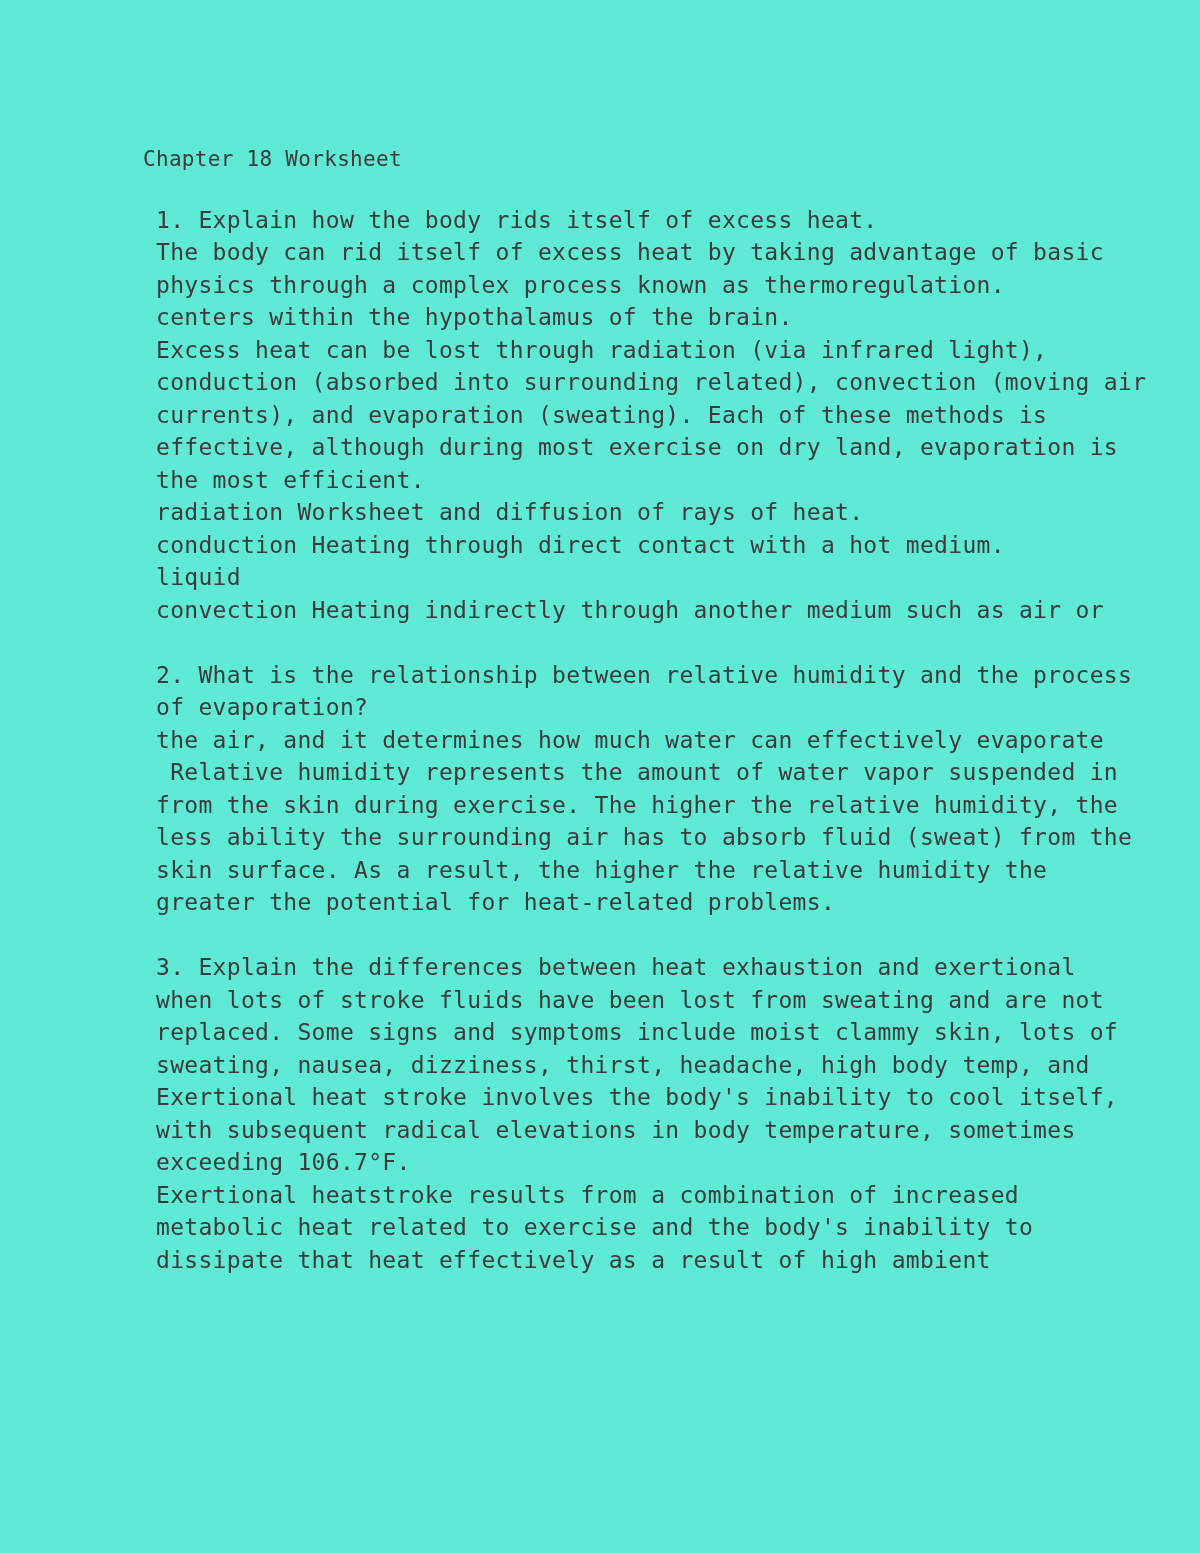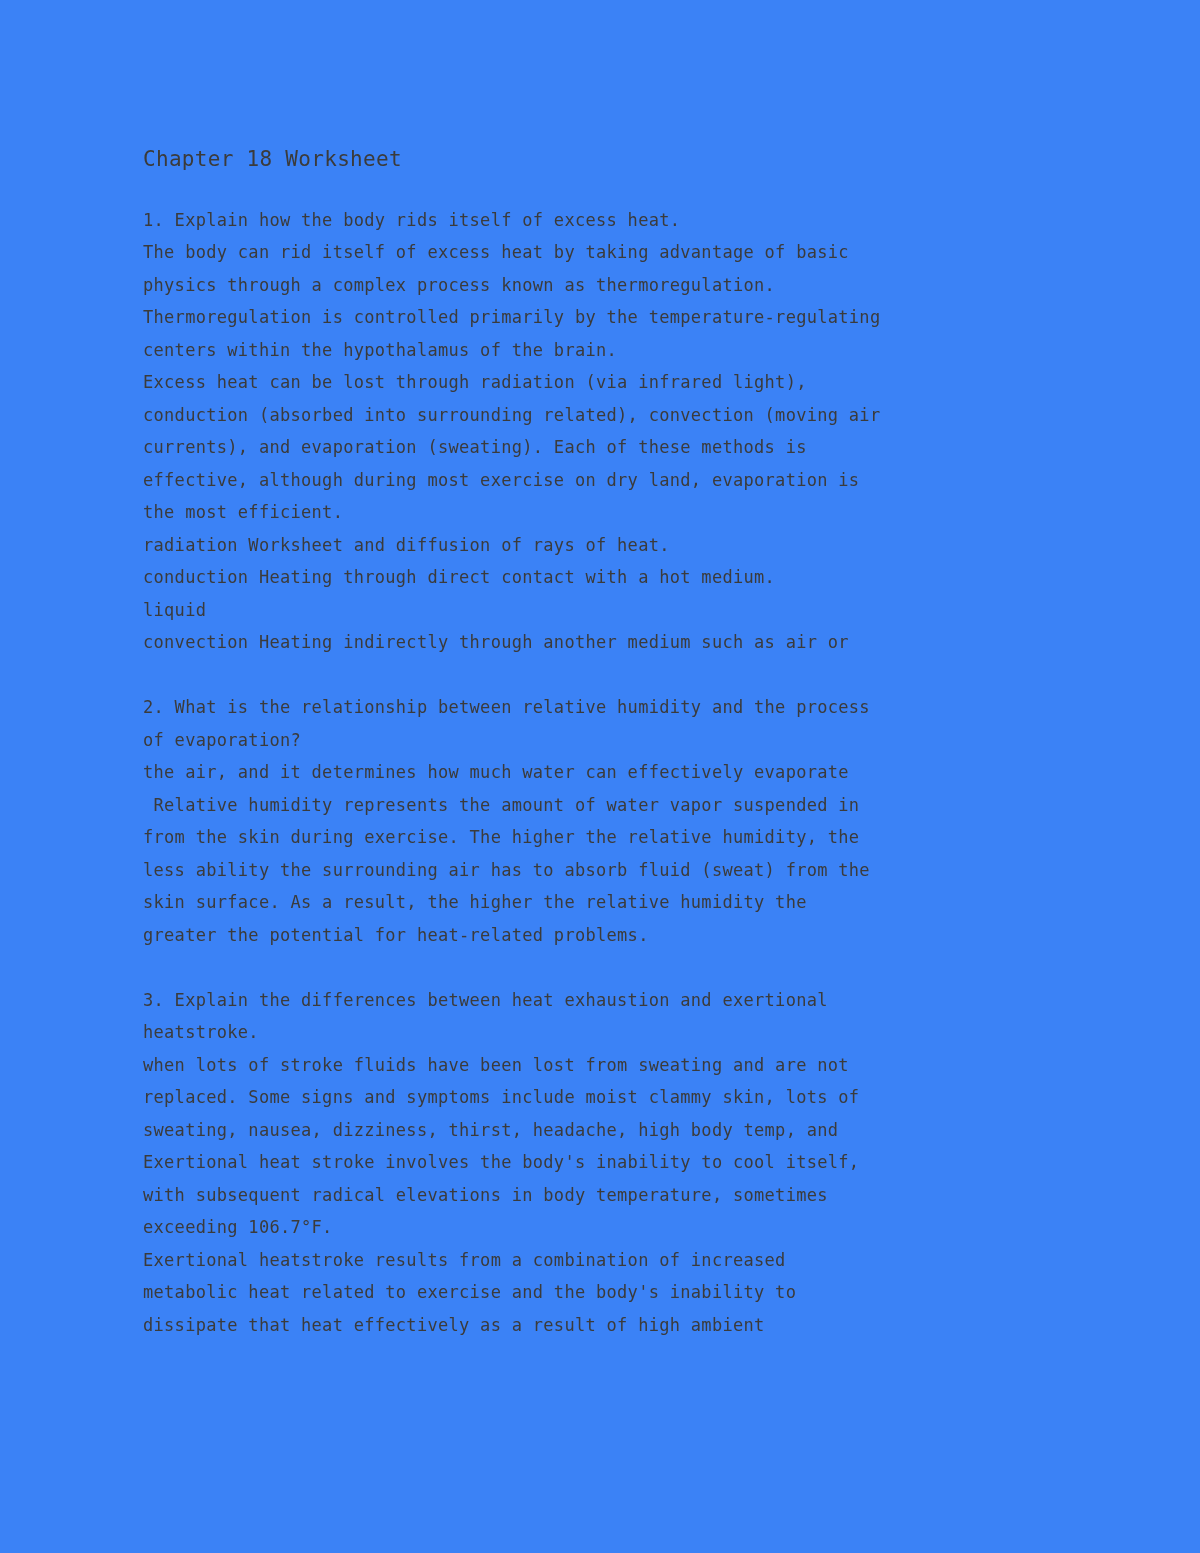--- a/index.html
+++ b/index.html
@@ -12,51 +12,51 @@
     height: 1553px;
     overflow: hidden;
     font-family: "DejaVu Sans Mono", "Liberation Mono", monospace;
     color: #3b3b3b;
   }
   .page {
     box-sizing: border-box;
     width: 1200px;
     height: 1553px;
     padding: 143px 140px 0 143px;
-    background: #3b82f6;
+    background: #5eead4;
   }
   .title {
     font-size: 21px;
     font-weight: normal;
     line-height: 32.5px;
     margin: 0 0 28px 0;
     letter-spacing: 0.3px;
     white-space: pre;
   }
   .section {
     margin: 0 0 32.5px 0;
   }
   .line {
-    font-size: 17px;
+    font-size: 23px;
     line-height: 32.5px;
     letter-spacing: 0.3px;
     white-space: pre;
+    margin-left: 13px;
   }
 </style>
 </head>
 <body style="color: rgb(59, 59, 59); background: rgb(255, 255, 255);">
 
 <div class="page">
   <h1 class="title">Chapter 18 Worksheet</h1>
   <div id="document-body">
       <div class="section">
         <div class="line">1. Explain how the body rids itself of excess heat.</div>
         <div class="line">The body can rid itself of excess heat by taking advantage of basic</div>
         <div class="line">physics through a complex process known as thermoregulation.</div>
-        <div class="line">Thermoregulation is controlled primarily by the temperature-regulating</div>
         <div class="line">centers within the hypothalamus of the brain.</div>
         <div class="line">Excess heat can be lost through radiation (via infrared light),</div>
         <div class="line">conduction (absorbed into surrounding related), convection (moving air</div>
         <div class="line">currents), and evaporation (sweating). Each of these methods is</div>
         <div class="line">effective, although during most exercise on dry land, evaporation is</div>
         <div class="line">the most efficient.</div>
         <div class="line">radiation Worksheet and diffusion of rays of heat.</div>
         <div class="line">conduction Heating through direct contact with a hot medium.</div>
         <div class="line">liquid</div>
         <div class="line">convection Heating indirectly through another medium such as air or</div>
@@ -66,21 +66,20 @@
         <div class="line">of evaporation?</div>
         <div class="line">the air, and it determines how much water can effectively evaporate</div>
         <div class="line"> Relative humidity represents the amount of water vapor suspended in</div>
         <div class="line">from the skin during exercise. The higher the relative humidity, the</div>
         <div class="line">less ability the surrounding air has to absorb fluid (sweat) from the</div>
         <div class="line">skin surface. As a result, the higher the relative humidity the</div>
         <div class="line">greater the potential for heat-related problems.</div>
       </div>
       <div class="section">
         <div class="line">3. Explain the differences between heat exhaustion and exertional</div>
-        <div class="line">heatstroke.</div>
         <div class="line">when lots of stroke fluids have been lost from sweating and are not</div>
         <div class="line">replaced. Some signs and symptoms include moist clammy skin, lots of</div>
         <div class="line">sweating, nausea, dizziness, thirst, headache, high body temp, and</div>
         <div class="line">Exertional heat stroke involves the body's inability to cool itself,</div>
         <div class="line">with subsequent radical elevations in body temperature, sometimes</div>
         <div class="line">exceeding 106.7°F.</div>
         <div class="line">Exertional heatstroke results from a combination of increased</div>
         <div class="line">metabolic heat related to exercise and the body's inability to</div>
         <div class="line">dissipate that heat effectively as a result of high ambient</div>
       </div>

